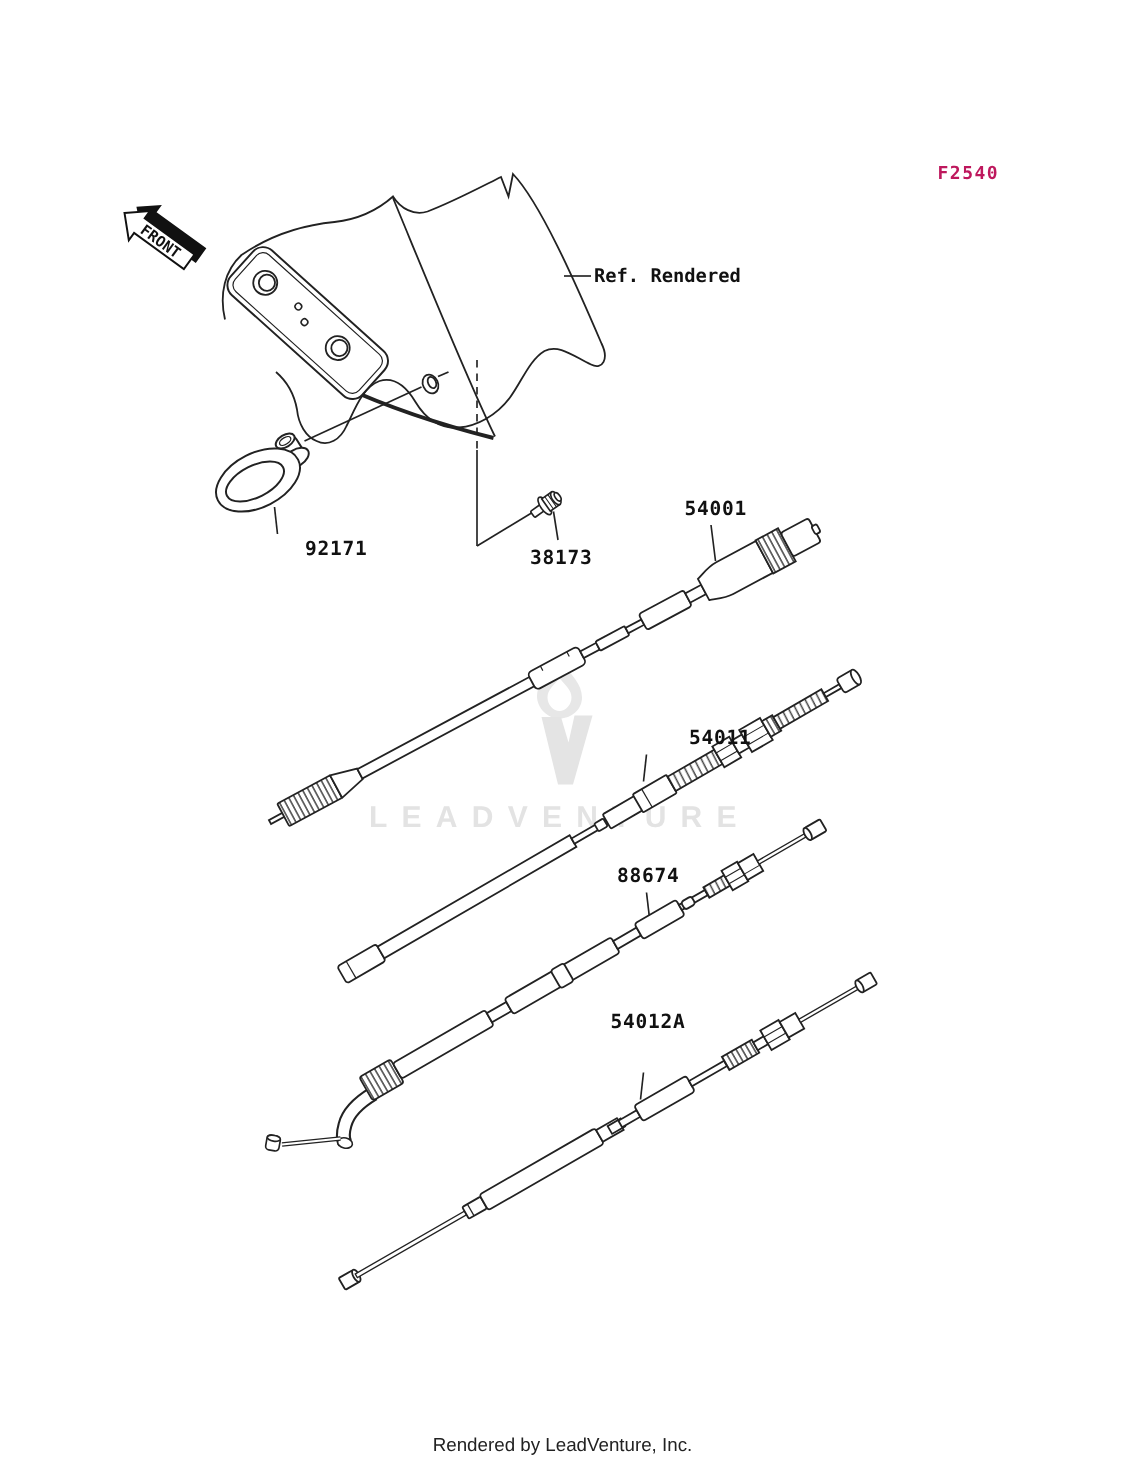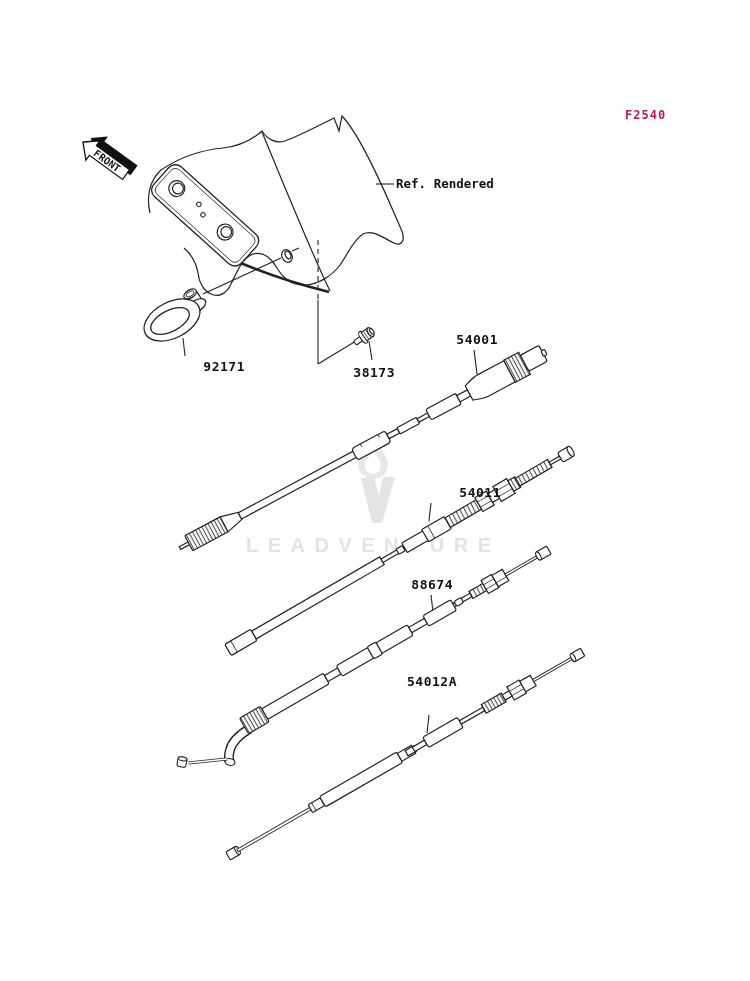--- a/index.html
+++ b/index.html
@@ -219,13 +219,14 @@
   <div class="plabel" style="left:349px;top:365px;width:46px;">38173</div>
 
   <div class="plabel" style="left:452px;top:332px;width:46px;">54001</div>
 
   <div class="plabel" style="left:409px;top:485px;width:44px;margin-left:48px;">54011</div>
 
   <div class="plabel" style="left:409px;top:577px;width:44px;">88674</div>
 
   <div class="plabel" style="left:405px;top:674px;width:52px;">54012A</div>
 
+  <div class="footer">Rendered by LeadVenture, Inc.</div>
 </div>
 
 </body></html>

